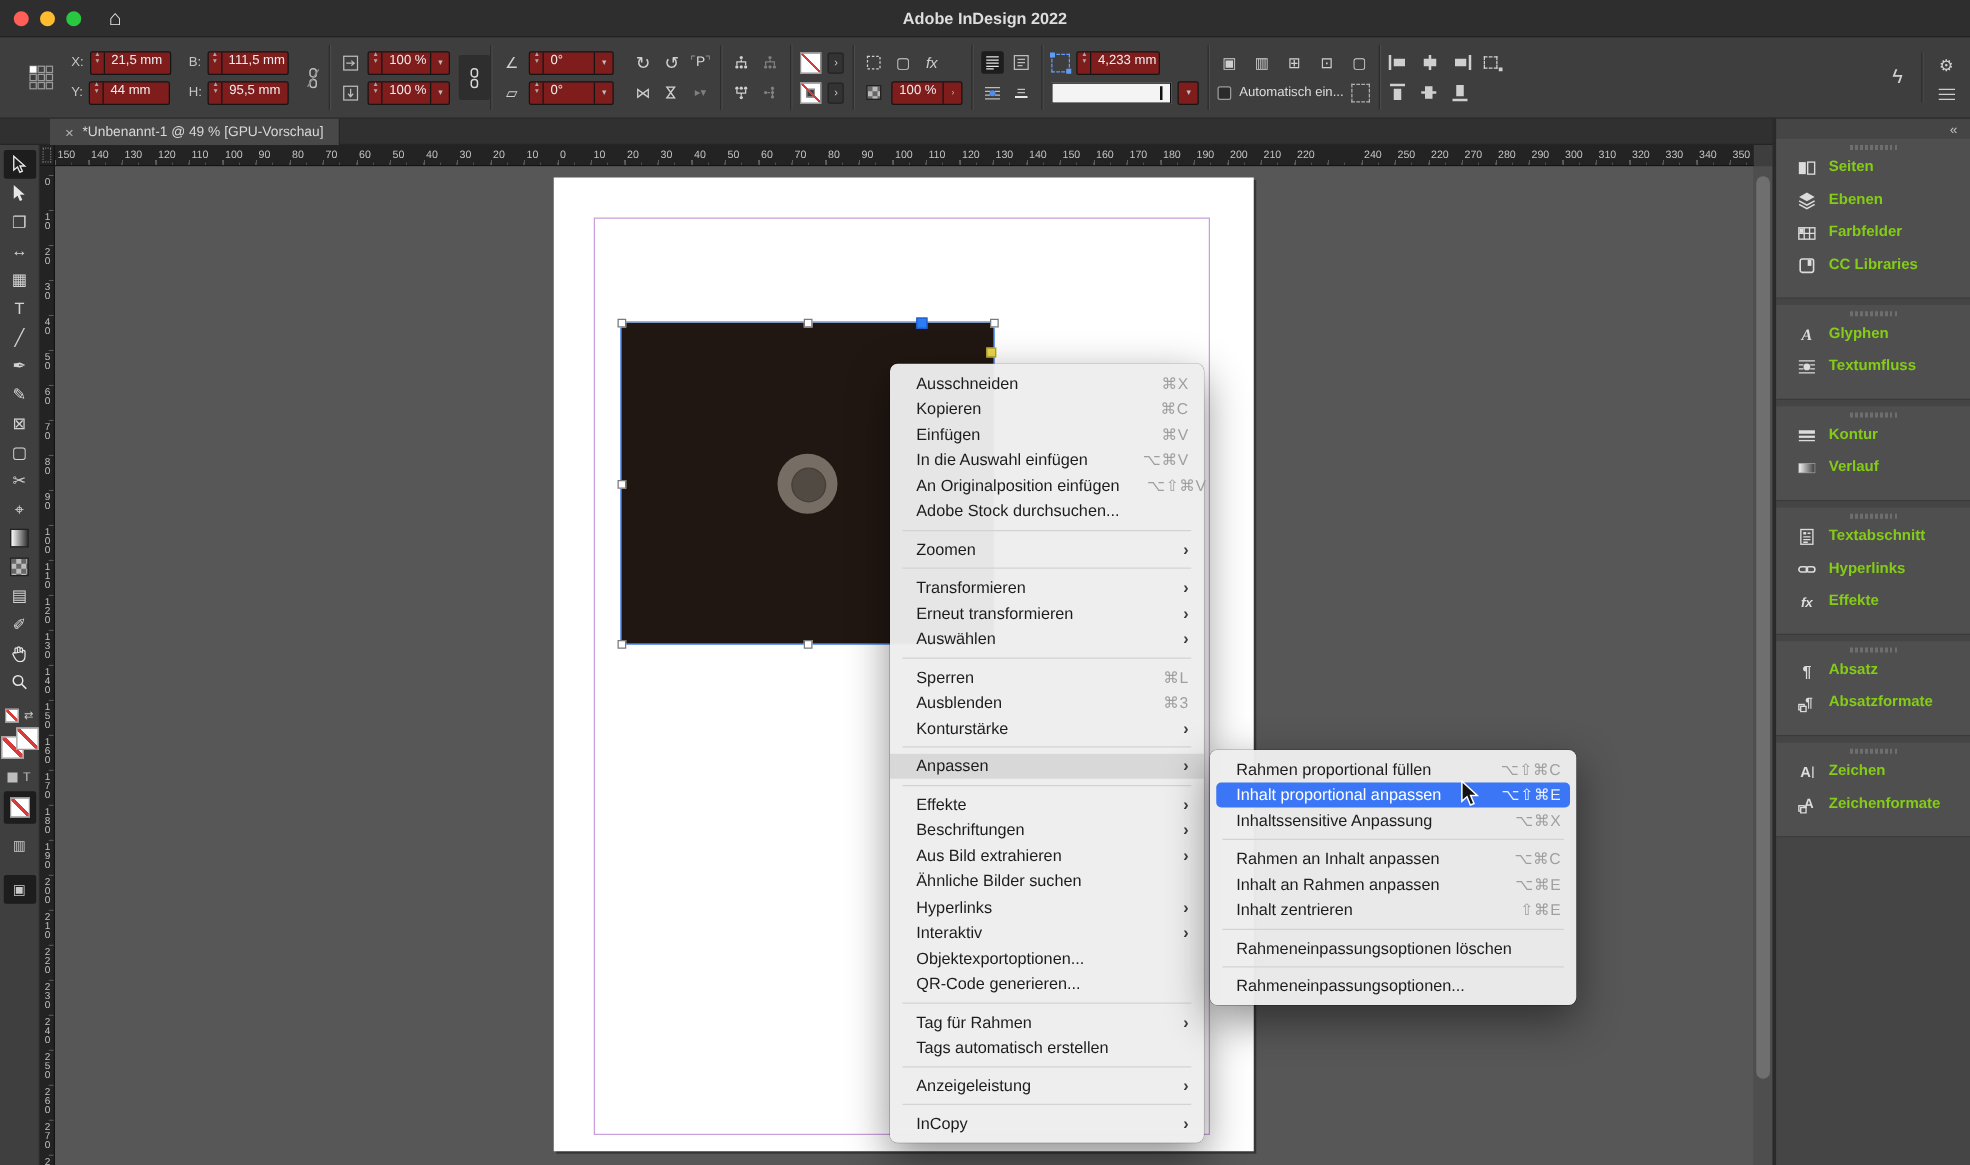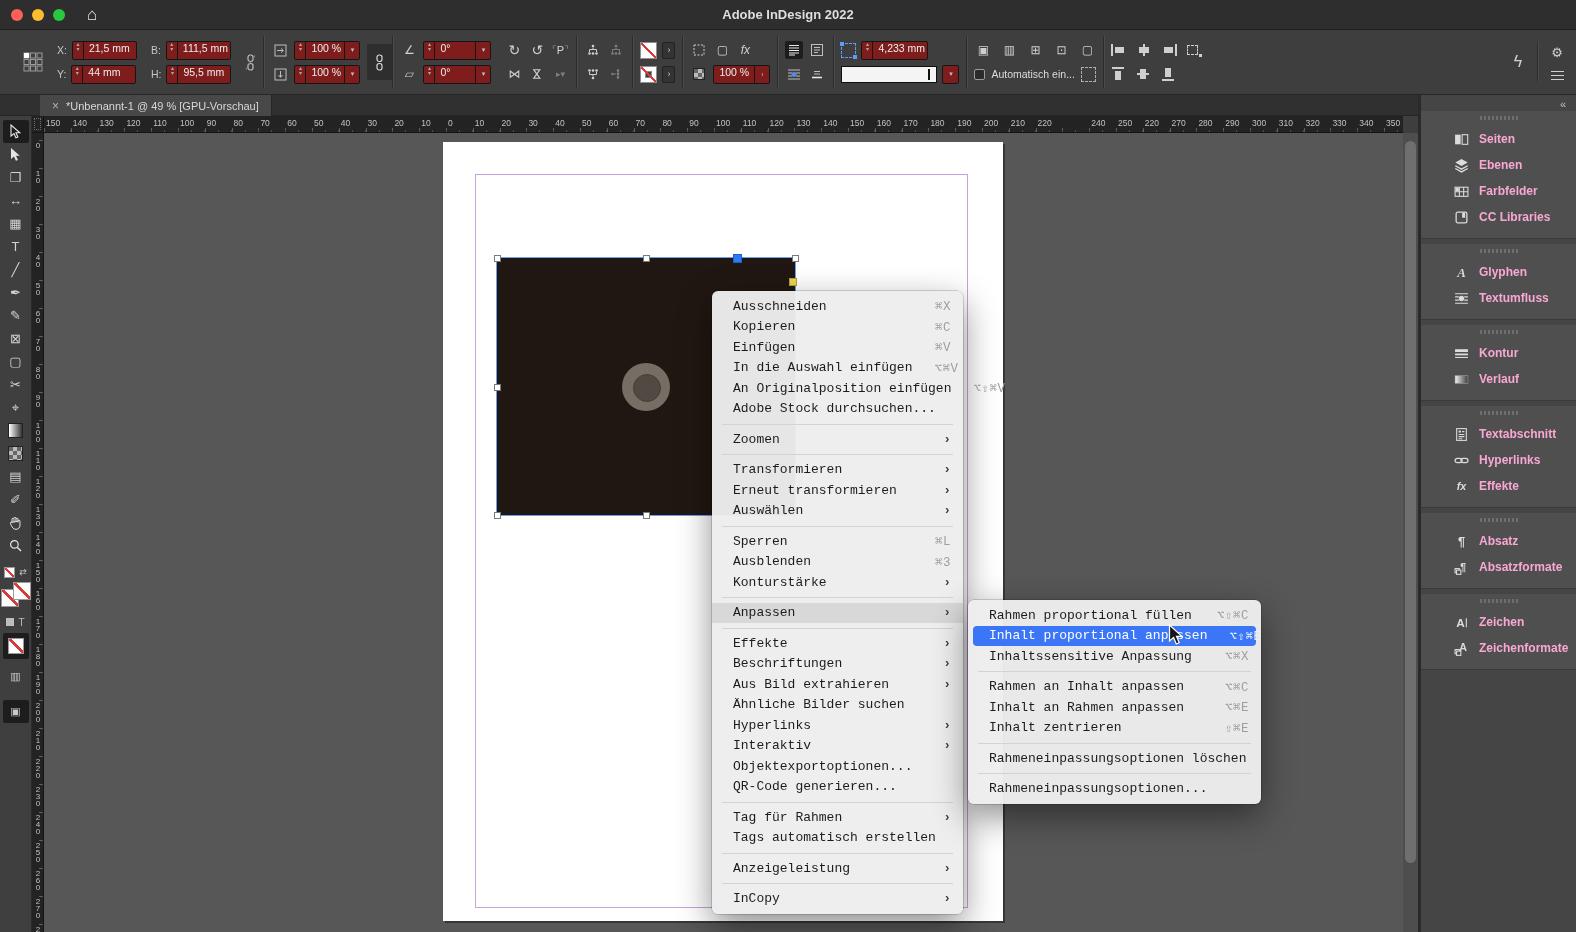--- a/index.html
+++ b/index.html
@@ -104,39 +104,39 @@
   .hnd{position:absolute;width:7px;height:7px;background:#fff;border:1px solid #7a7a7a;z-index:5;}
   .hnd.blue{width:9px;height:9px;background:#2e7bf6;border-color:#1d5ecc;}
   .hnd.yellow{width:8px;height:8px;background:#ead64f;border-color:#b1a02e;}
   #vscroll{position:absolute;left:1403px;top:133px;width:15px;height:799px;background:#4e4e4e;}
   #vscroll .thumb{position:absolute;left:2px;top:8px;width:11px;height:722px;border-radius:5.5px;background:#6f6f6f;}
   #dockdivider{position:absolute;left:1418px;top:95px;width:3px;height:837px;background:#2a2a2a;}
 
   
   .menu{position:absolute;background:rgba(237,237,237,.97);border-radius:6px;padding:5px 0;
         box-shadow:0 0 0 .5px rgba(0,0,0,.3),0 12px 34px rgba(0,0,0,.45);font-size:13px;color:#1c1c1c;z-index:40;}
-  .mi{display:flex;align-items:center;height:20.5px;padding:0 12px 0 21px;font-family:Liberation Mono, monospace;}
+  .mi{display:flex;align-items:center;height:20.5px;padding:0 12px 0 21px;}
   .mi .lab{flex:1;white-space:nowrap;}
   .mi .sc{color:#9f9f9f;margin-left:22px;font-size:12.5px;letter-spacing:.5px;}
   .mi .arr{color:#3e3e3e;margin-left:16px;font-size:13px;font-weight:bold;}
   .mi.open{background:rgba(0,0,0,.09);}
   .mi.hl{background:#3b76f6;border-radius:4px;margin:0 5px;padding:0 7px 0 16px;color:#fff;}
   .mi.hl .sc{color:#e8efff;}
   .msep{height:1px;background:#d3d3d3;margin:4.5px 10px;}
   #context-menu{left:712px;top:291px;width:251px;}
   #fit-submenu{left:968px;top:600px;width:293px;}
   #cursor{position:absolute;left:1168px;top:624px;z-index:60;}
 
   
   #dock{position:absolute;left:1421px;top:95px;width:155px;height:837px;background:#454545;}
   #dock-collapse{position:absolute;right:10px;top:3px;font-size:11px;color:#c2c2c2;}
   .pgroup{background:#4f4f4f;margin:0 0 5px 0;padding:3px 0 8px 0;border-bottom:1px solid #3a3a3a;}
   .pgroup .grip{width:38px;height:4px;margin:2px auto 6px auto;
       background:repeating-linear-gradient(90deg,#6e6e6e 0 2px,transparent 2px 4px);}
-  .pitem{display:flex;align-items:center;gap:10px;height:26px;padding-left:32px;font-size:12px;font-weight:bold;color:#f9a8d4;}
+  .pitem{display:flex;gap:10px;height:26px;padding-left:16px;font-size:12px;font-weight:bold;color:#84cc16;}
   .pitem .pic{width:16px;height:16px;display:flex;align-items:center;justify-content:center;}
   #dock-groups{position:absolute;left:0;top:16px;right:0;}
 </style>
 </head>
 <body>
 
 <div id="app">
 
   <div id="titlebar">
     <span class="tl red"></span>

